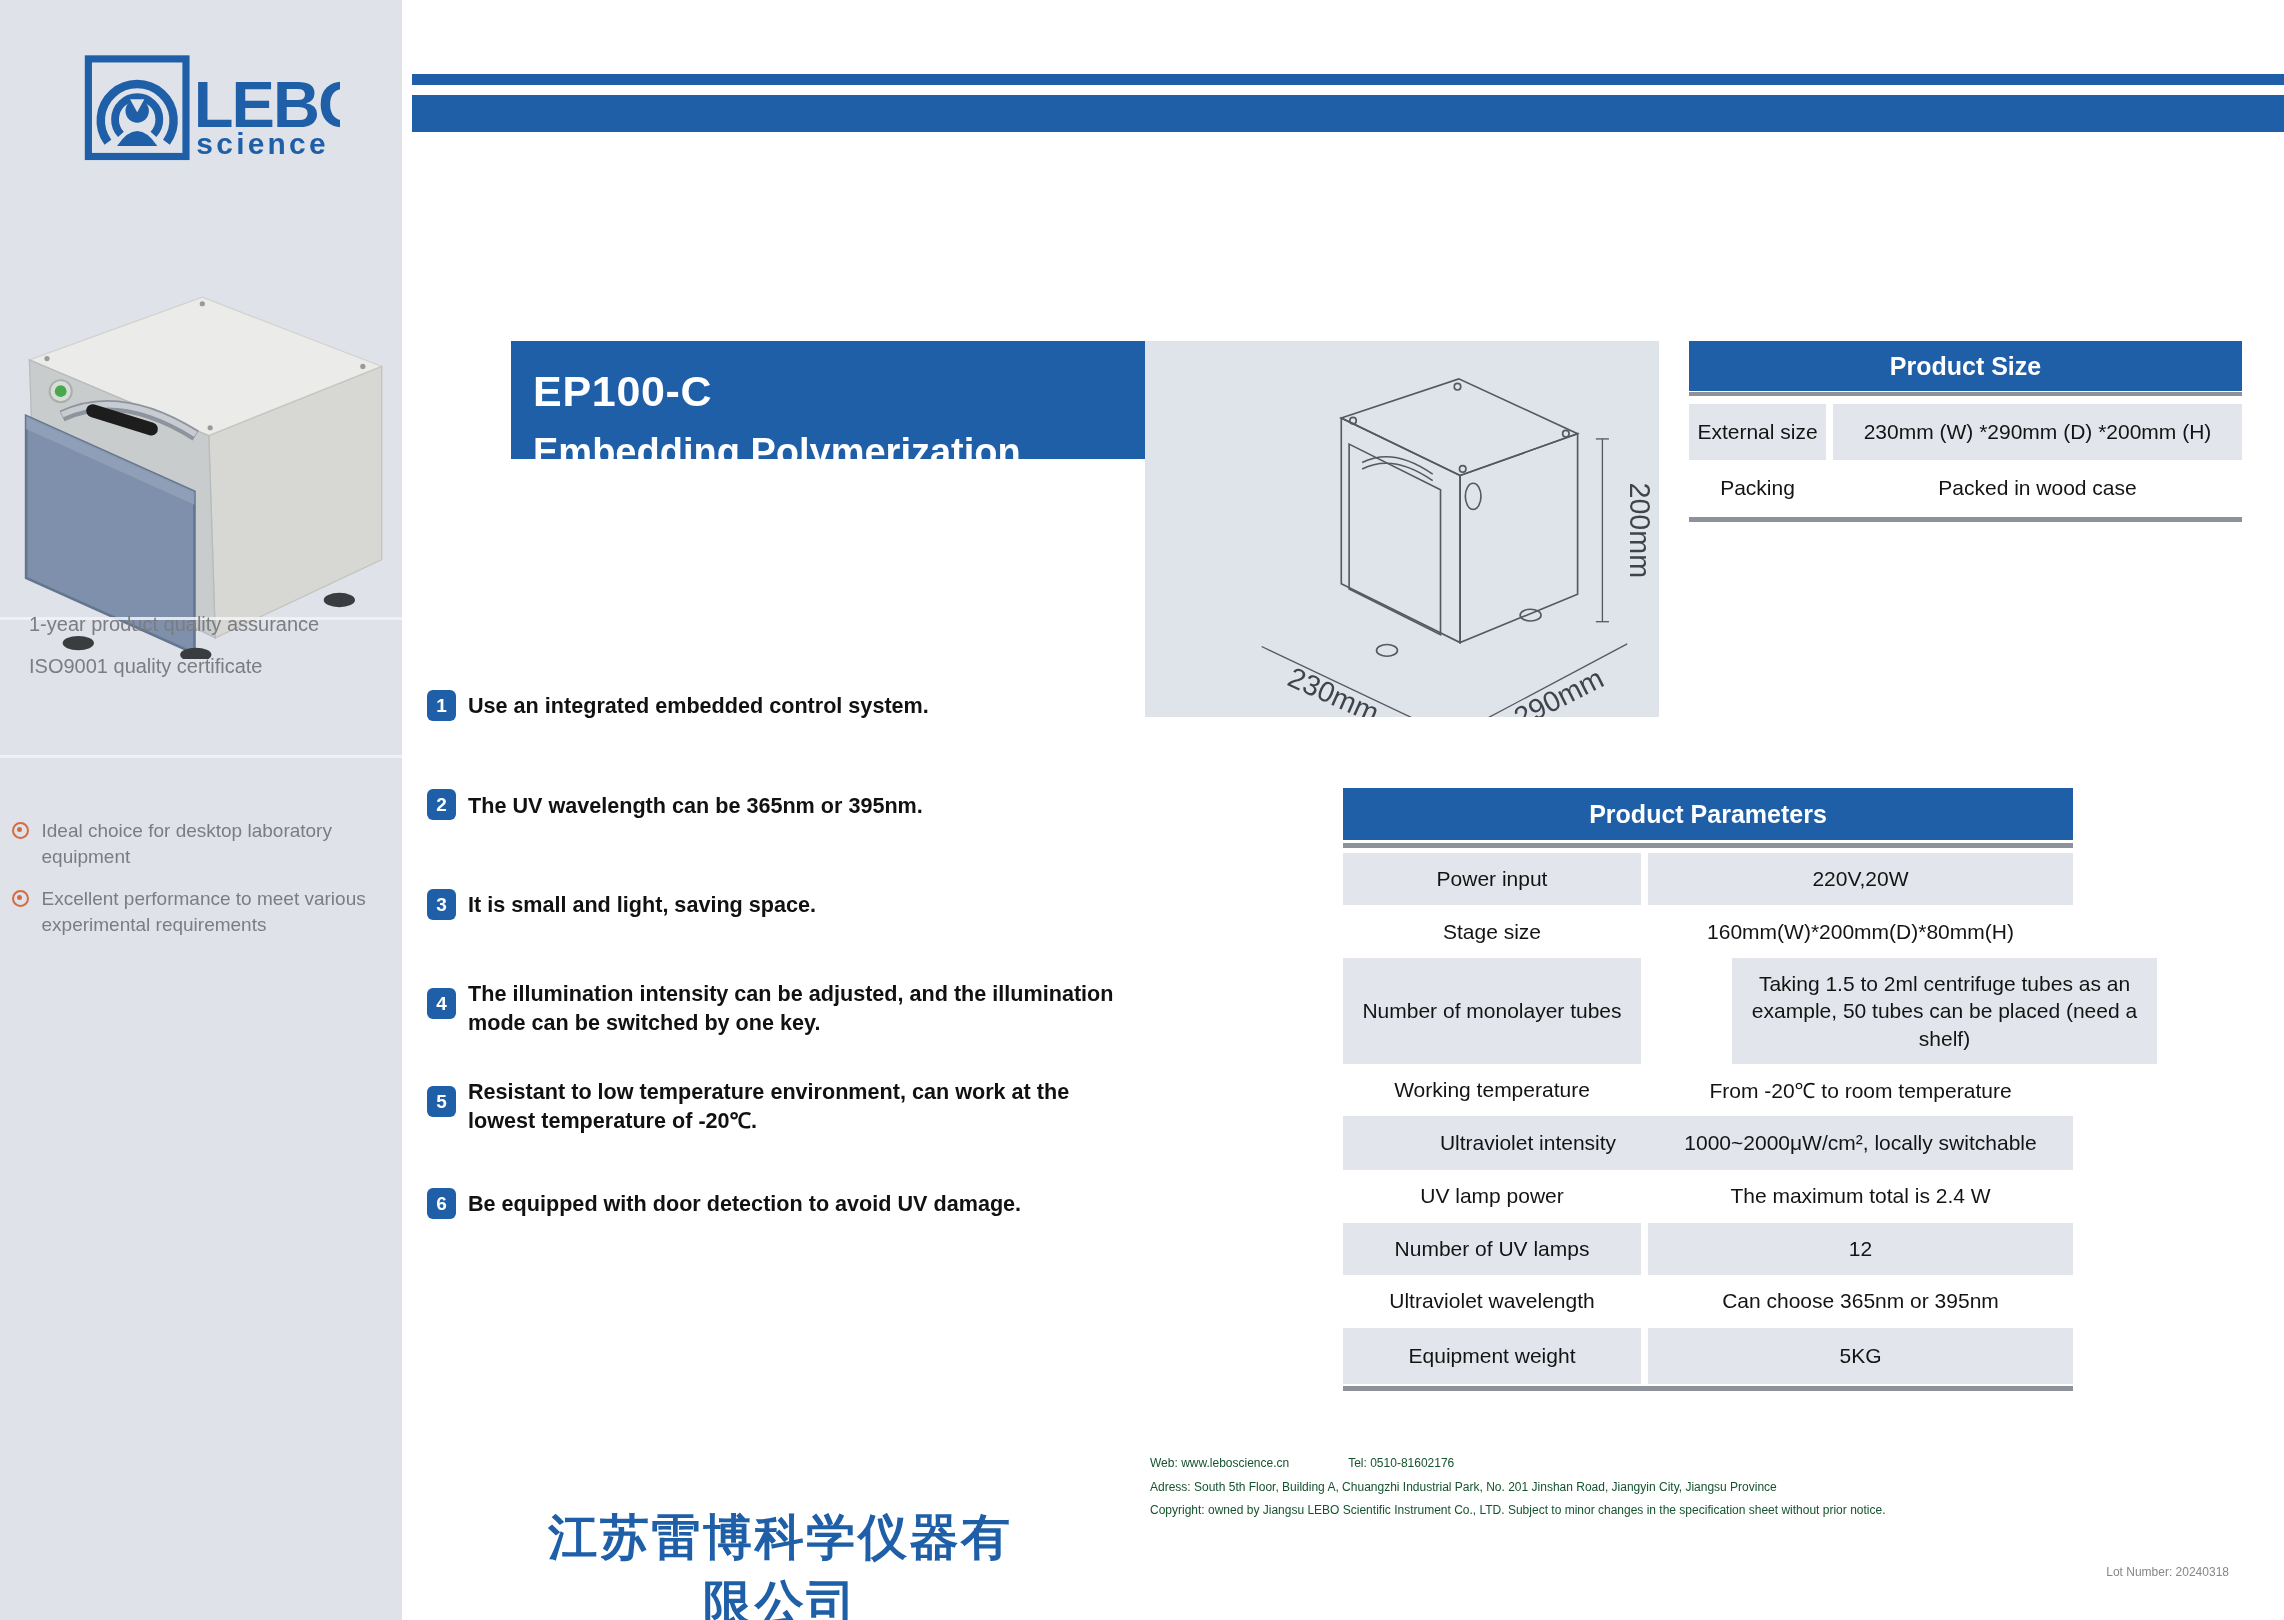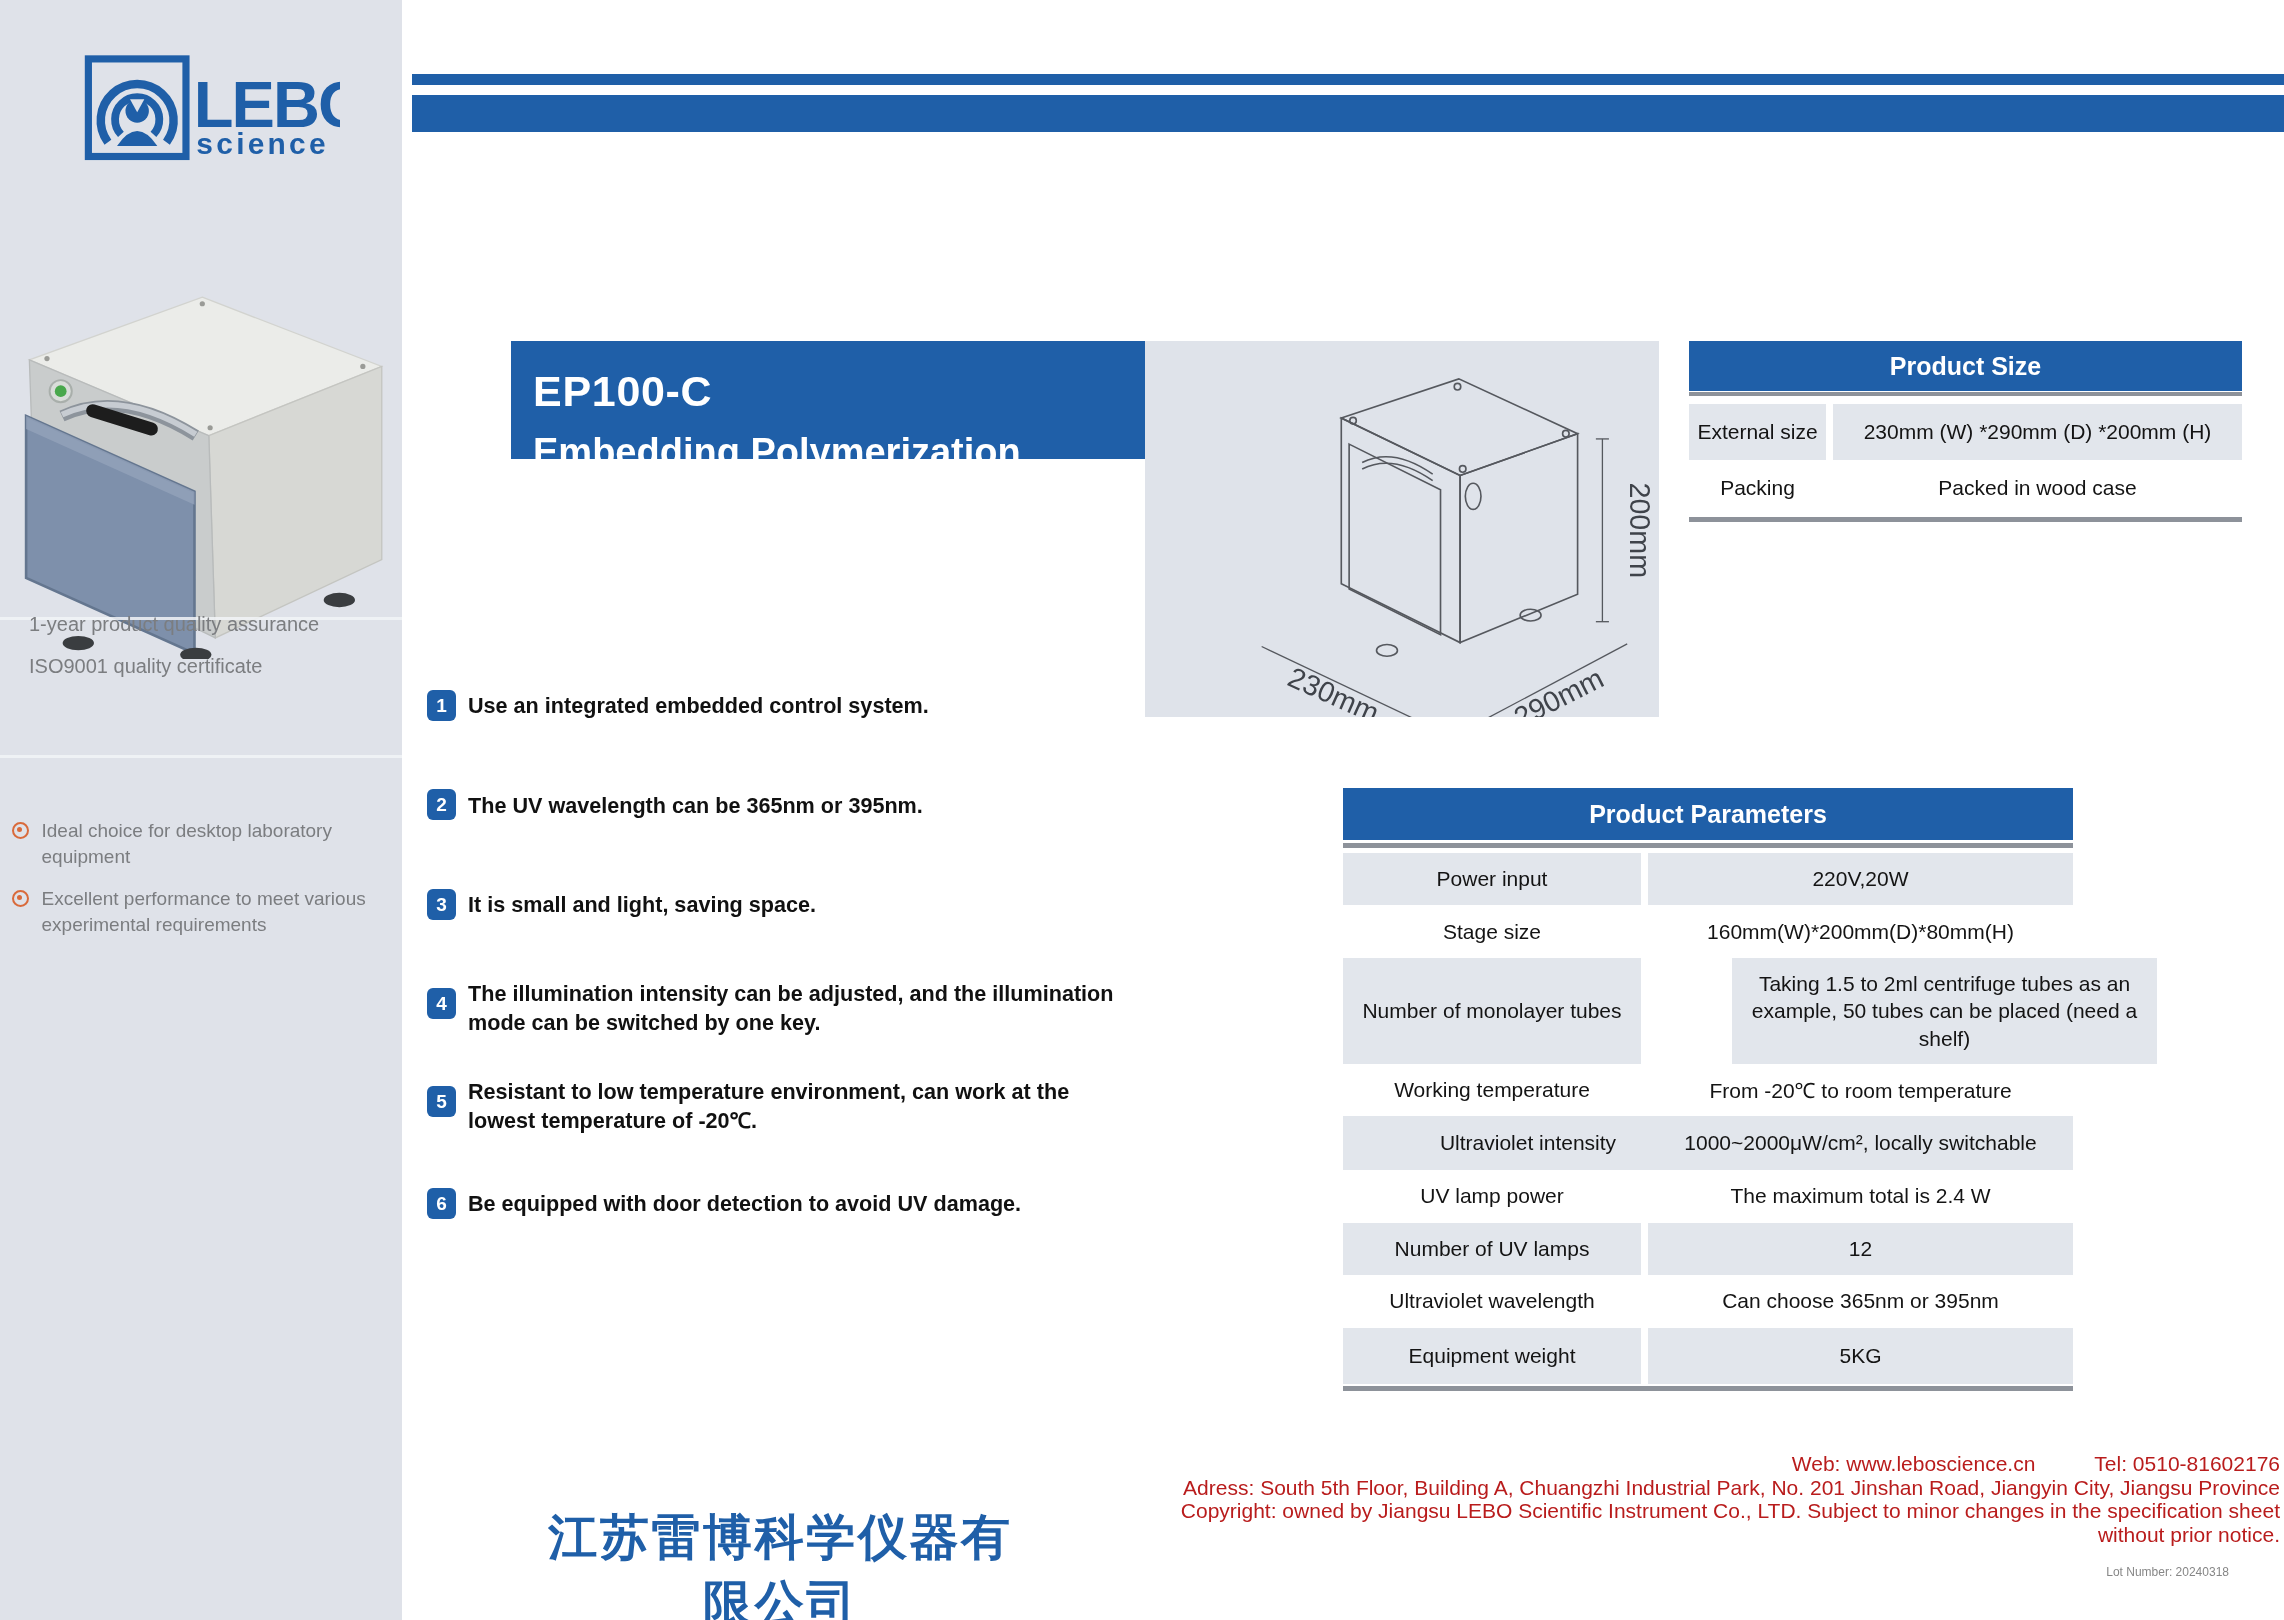--- a/index.html
+++ b/index.html
@@ -41,22 +41,22 @@
   .cell.gray{background:#e2e6ec;}
 
   
   .feature-badge{position:absolute;left:427px;width:29px;height:31px;background:#1f5fa8;
       border-radius:5.9px;color:#fff;font-size:19px;font-weight:bold;display:flex;
       align-items:center;justify-content:center;}
   .feature-text{position:absolute;left:468px;width:647px;font-size:21.6px;font-weight:bold;
       line-height:29px;color:#111;}
 
   
-  .footer{position:absolute;left:1150px;top:1452px;width:1130px;text-align:right;
-          color:#b91c1c;font-size:21px;line-height:23.5px;}
+  .footer{position:absolute;left:1150px;top:1452px;width:1130px;text-align:left;
+          color:#14532d;font-size:12px;line-height:23.5px;}
   .footer .row1 span{display:inline-block;}
   .footer .row1 .gap{width:59px;}
   .lot{position:absolute;right:55px;top:1565px;color:#868686;font-size:12px;}
   .company{position:absolute;left:532px;top:1505px;width:497px;text-align:center;color:#1f5fa8;}
   .company .cn{font-size:49px;font-weight:bold;letter-spacing:2.6px;}
   .company .en{font-size:18.3px;font-weight:bold;letter-spacing:1.3px;margin-top:6.5px;}
 
   svg text{font-family:"Liberation Sans",sans-serif;}
 </style>
 </head>

